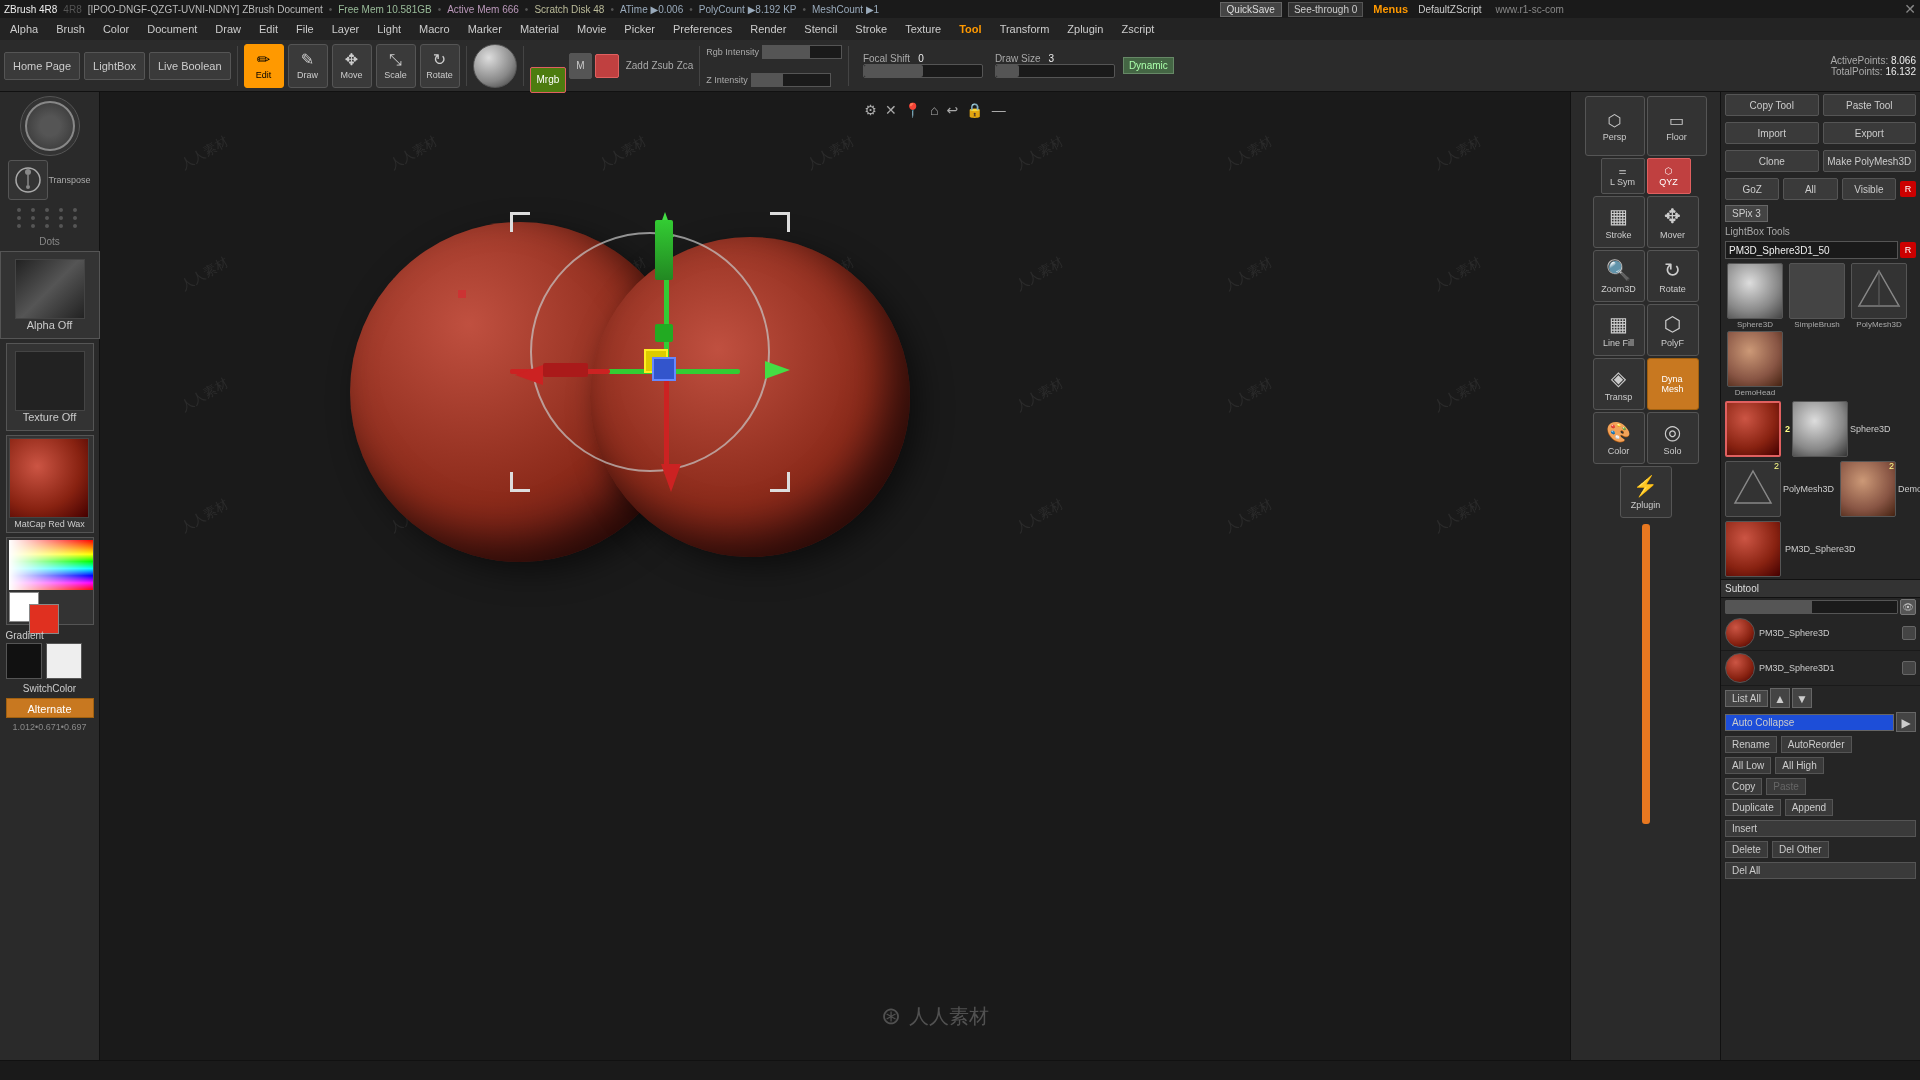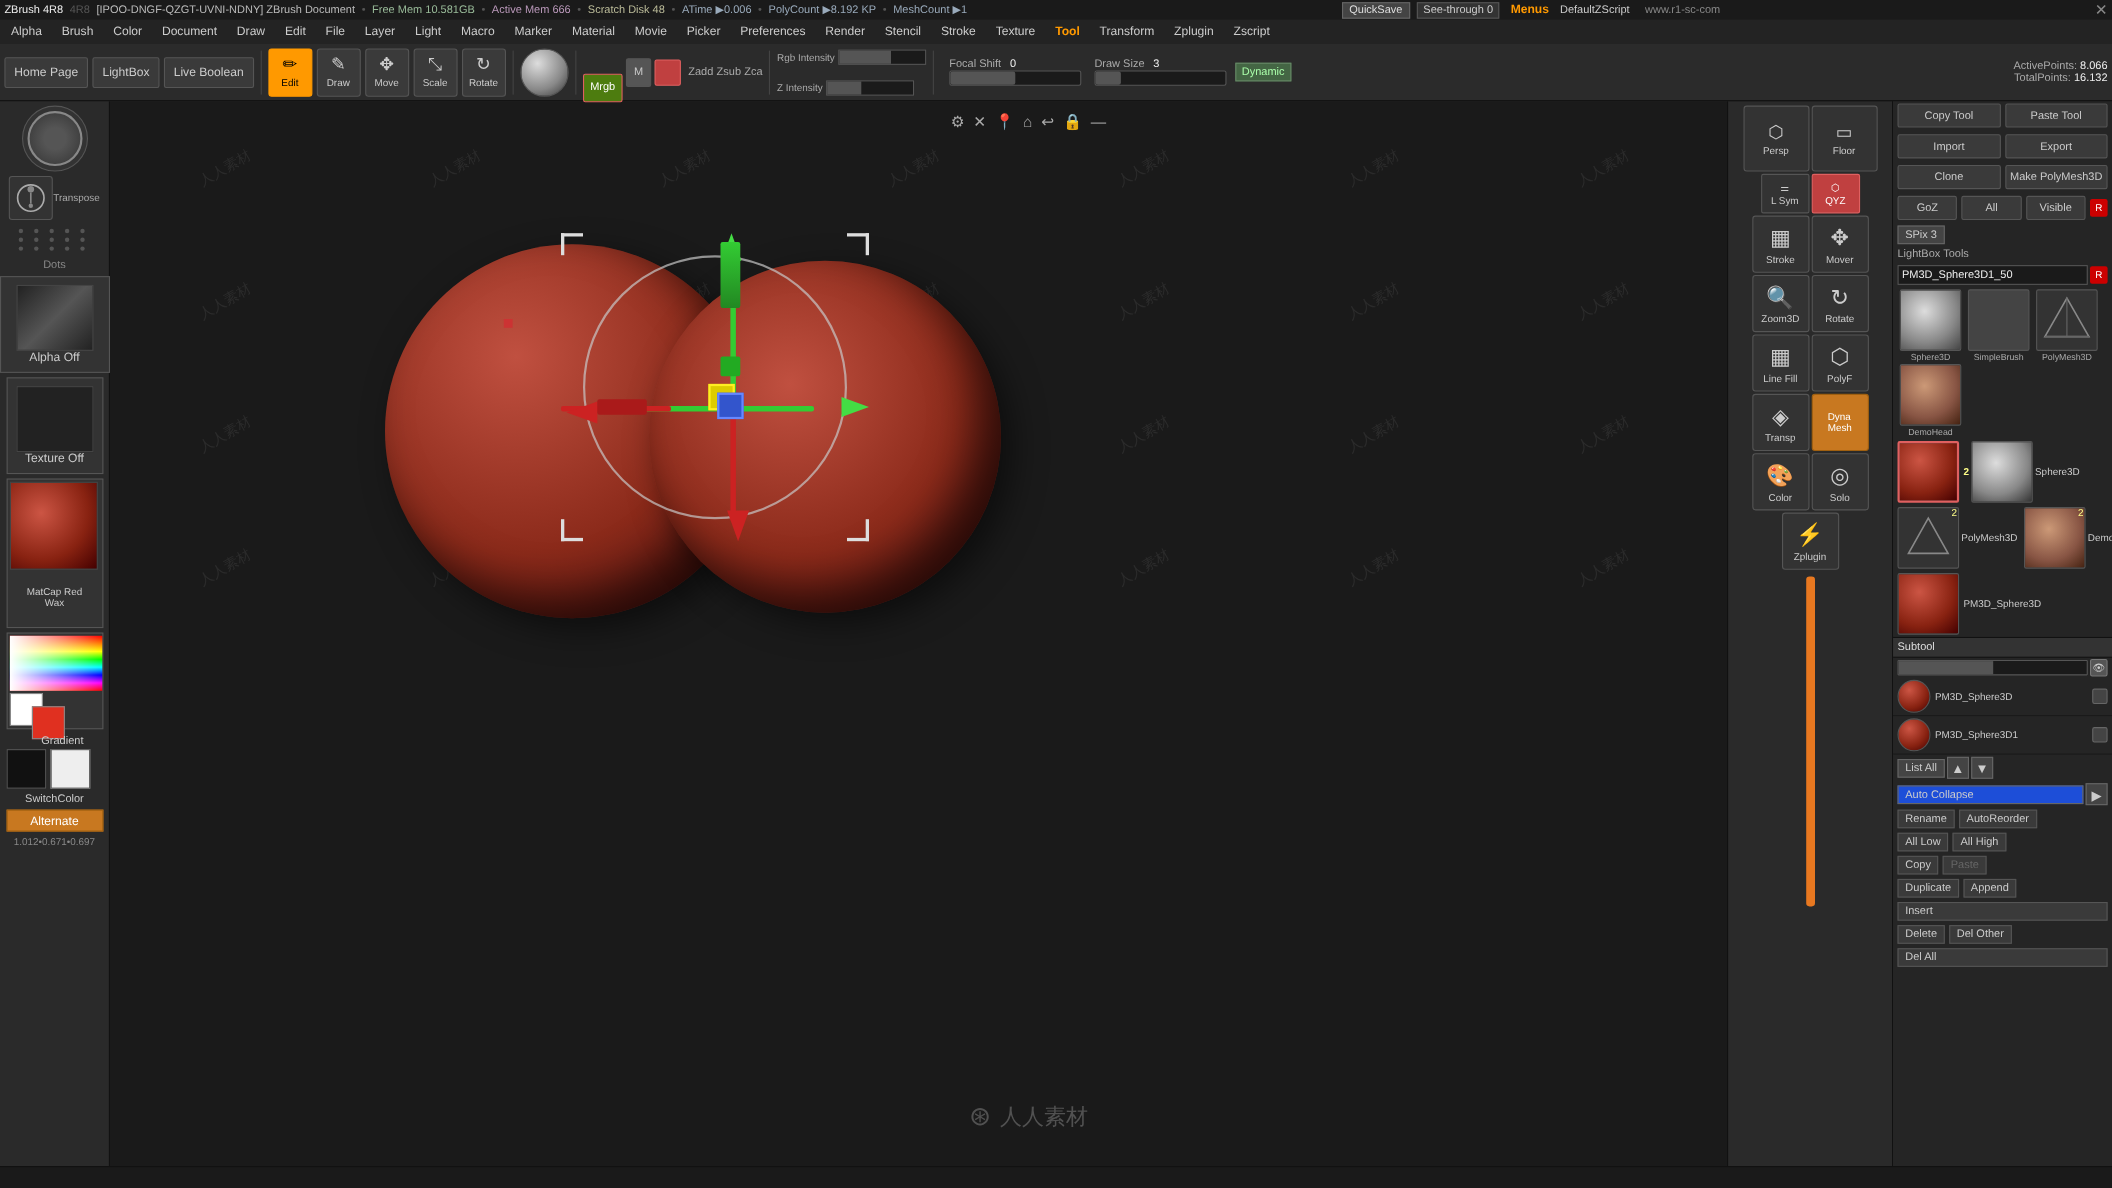--- a/index.html
+++ b/index.html
@@ -210,21 +210,21 @@
       background: #333;
       border: 1px solid #555;
       cursor: pointer;
       padding: 2px;
     }
     .matcap-preview {
       width: 80px; height: 80px;
       background: radial-gradient(circle at 35% 35%, #cc5544, #882211 60%, #440000 100%);
       border: 1px solid #444;
     }
-    .mat-label { font-size: 9px; color: #ccc; text-align: center; padding: 15px; }
+    .mat-label { font-size: 9px; color: #ccc; text-align: center; padding: 1px; }
 
     .color-picker {
       width: 88px;
       background: #333;
       border: 1px solid #555;
       padding: 2px;
     }
     .color-spectrum {
       width: 84px; height: 50px;
       background: linear-gradient(to bottom,
@@ -948,21 +948,21 @@
 
   <div class="color-picker">
     <div class="color-spectrum"></div>
     <div class="fg-bg-colors">
       <div class="color-swatch-bg"></div>
       <div class="color-swatch-fg"></div>
     </div>
   </div>
 
   <div class="gradient-section">
-    <span style="font-size:10px;color:#ccc;margin-left:32px;">Gradient</span>
+    <span style="font-size:10px;color:#ccc;">Gradient</span>
     <div class="gradient-swatches">
       <div class="swatch-black"></div>
       <div class="swatch-white"></div>
     </div>
   </div>
 
   <span style="font-size:10px;color:#ccc;">SwitchColor</span>
   <div class="alternate-btn">Alternate</div>
 
   <div class="coord-display">1.012•0.671•0.697</div>

